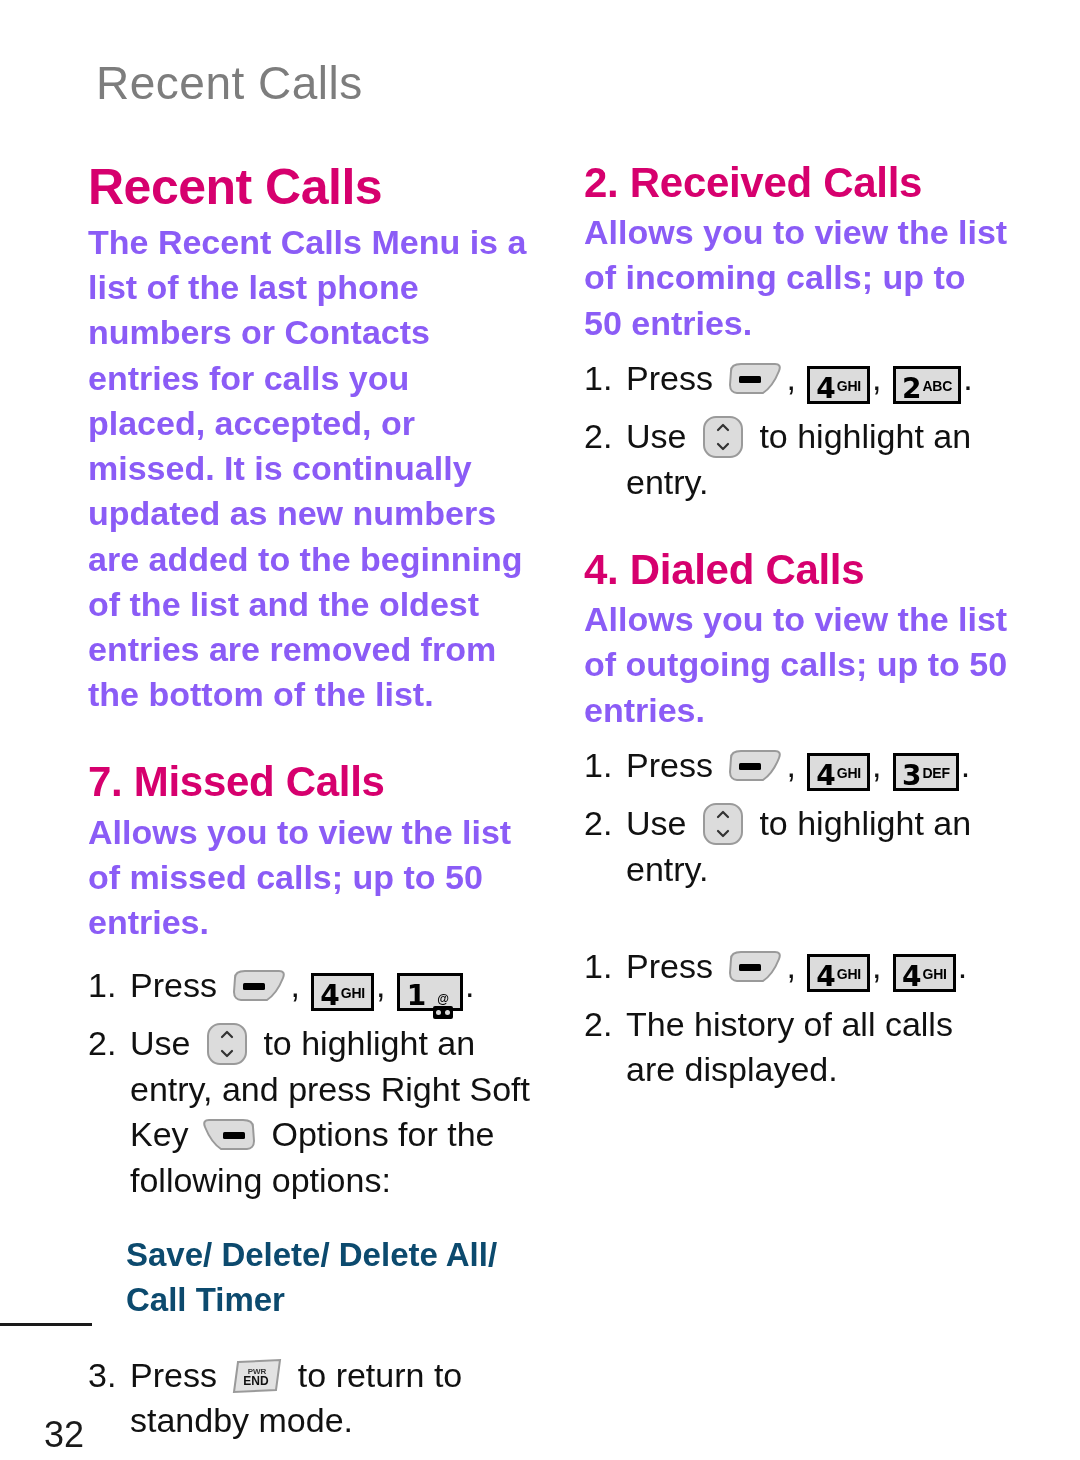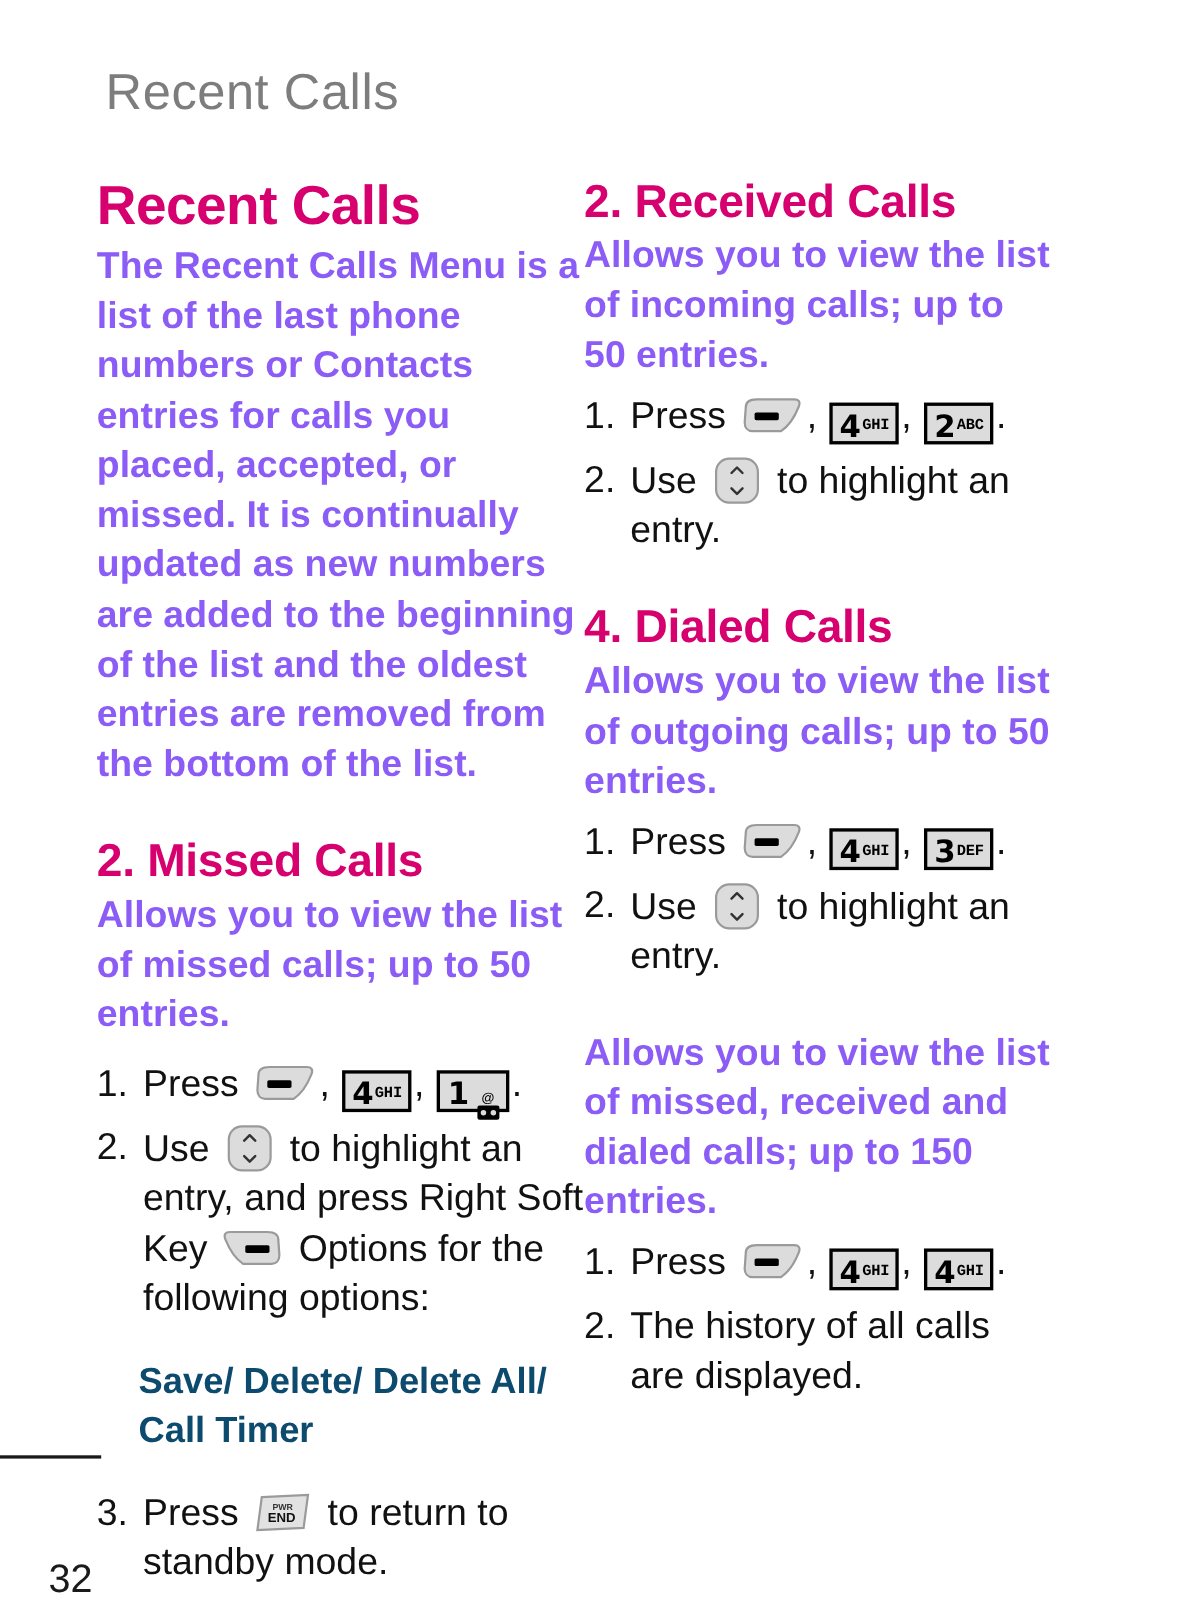--- a/index.html
+++ b/index.html
@@ -32,21 +32,21 @@
     position: absolute;
     left: 0;
     top: 160px;
     width: 1080px;
   }
   .col {
     position: absolute;
     top: 0;
   }
   .col-left  { left: 88px;  width: 445px; }
-  .col-right { left: 531px; width: 425px; }
+  .col-right { left: 584px; width: 425px; }
 
   
   h1.doc-title {
     margin: 0 0 6px 0;
     font-size: 50px;
     font-weight: 700;
     color: #d6006e;
     letter-spacing: -0.5px;
     line-height: 1.08;
   }
@@ -118,21 +118,21 @@
   }
   .key-pad .digit {
     font-family: "DejaVu Sans", sans-serif;
     font-size: 28px;
     font-weight: 700;
     color: #000000;
     letter-spacing: 0;
     vertical-align: -1px;
   }
   .key-pad .letters {
-    font-family: Liberation Mono, monospace;
+    font-family: Liberation Sans, sans-serif;
     font-size: 14px;
     font-weight: 700;
     color: #000000;
     vertical-align: 6px;
     letter-spacing: -0.2px;
     margin-left: 1px;
   }
   
   .key-pad.key-one {
     min-width: 66px;
@@ -232,21 +232,21 @@
 <div class="columns">
 
   <div class="col col-left">
 
     <h1 class="doc-title">Recent Calls</h1>
 
     <p class="body-text">The Recent Calls Menu is a list of the last phone numbers or Contacts entries for calls you placed, accepted, or missed. It is continually updated as new numbers are added to the beginning of the list and the oldest entries are removed from the bottom of the list.</p>
 
     <div class="gap-l"></div>
 
-    <h2 class="section-title">2. Missed Calls</h2>
+    <h2 class="section-title">7. Missed Calls</h2>
 
     <p class="body-text">Allows you to view the list of missed calls; up to 50 entries.</p>
 
     <div class="gap-s"></div>
 
     <div class="step">
       <span class="step-num">1.</span>
       <span class="step-body">
         <span>Press</span>
         <span class="key-soft">
@@ -388,21 +388,20 @@
             <path d="M17 30 L22 35 L27 30" fill="none" stroke="#333333" stroke-width="2.2" stroke-linecap="round" stroke-linejoin="round"></path>
           </svg>
         </span>
         <span>to highlight an</span>
         <span>entry.</span>
       </span>
     </div>
 
     <div class="gap-l"></div>
 
-    <p class="body-text">Allows you to view the list of missed, received and dialed calls; up to 150 entries.</p>
 
     <div class="gap-xs"></div>
 
     <div class="step">
       <span class="step-num">1.</span>
       <span class="step-body">
         <span>Press</span>
         <span class="key-soft">
           <svg width="58" height="34" viewBox="0 0 58 34">
             <path d="M6 9 C6 4, 10 2, 16 2 L50 2 C54 2, 56 4, 54 9 C50 19, 44 27, 38 31 L12 31 C8 31, 5 28, 5 23 Z" fill="#dcdcdc" stroke="#9a9a9a" stroke-width="2"></path>

